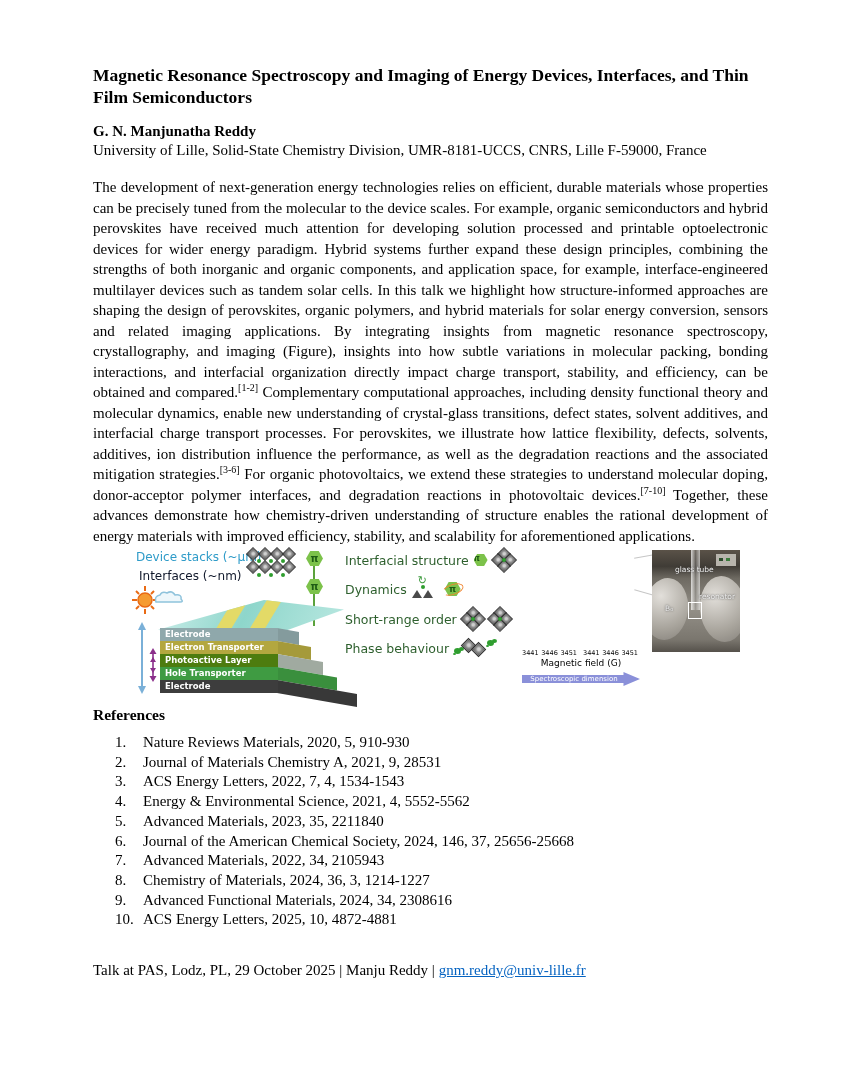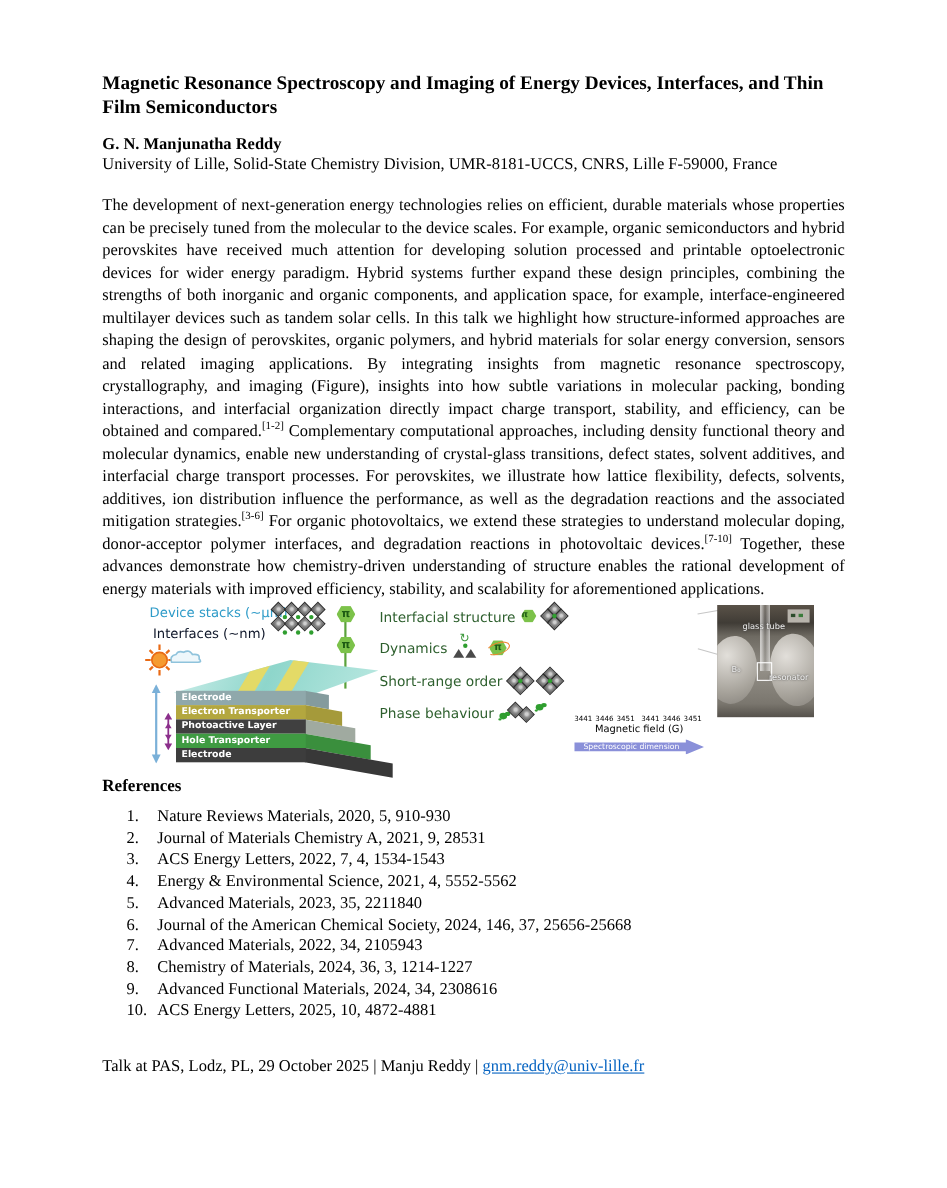--- a/index.html
+++ b/index.html
@@ -178,21 +178,21 @@
           <path d="M6 12 Q4 6 10 5 Q12 1 17 3 Q22 0 25 5 Q32 4 31 9 Q34 12 30 12 Z" fill="#eef7fb" stroke="#8fc3dc" stroke-width="1.5"></path>
         </svg>
 
         <div class="slab">
           <div class="stripe" style="left:62px;top:-6px;"></div>
           <div class="stripe" style="left:98px;top:-10px;"></div>
         </div>
 
         <div class="plate" style="top: 80px; background-color: rgb(143, 168, 171);">Electrode</div>
         <div class="plate" style="top: 93px; background-color: rgb(179, 167, 63);">Electron Transporter</div>
-        <div class="plate" style="top: 106px; background-color: #404040;">Photoactive Layer</div>
+        <div class="plate" style="top: 106px; background-color: #4d7c0f;">Photoactive Layer</div>
         <div class="plate" style="top: 119px; background-color: rgb(63, 155, 66);">Hole Transporter</div>
         <div class="plate" style="top: 132px; background-color: rgb(61, 61, 61);">Electrode</div>
 
         <div class="tail" style="top: 80px; width: 22px; background-color: rgb(143, 168, 171);"></div>
         <div class="tail" style="top: 93px; width: 34px; background-color: rgb(179, 167, 63);"></div>
         <div class="tail" style="top: 106px; width: 46px; background-color: rgb(174, 185, 174);"></div>
         <div class="tail" style="top: 119px; width: 60px; background-color: rgb(63, 155, 66);"></div>
         <div class="tail" style="top: 132px; width: 80px; background-color: rgb(61, 61, 61);"></div>
 
         <svg class="varrow" style="left:6px;top:74px;" width="12" height="72">
@@ -287,21 +287,21 @@
       <div class="fig-photo">
         <div class="panelbox">
             <i style="left:3px;"></i>
             <i style="left:10px;background:#3b7c3b;"></i>
           </div>
         <div class="tube"></div>
         <div class="magnet" style="left:-8px;top:28px;width:44px;height:62px;transform:rotate(7deg);"></div>
         <div class="magnet" style="right:-6px;top:26px;width:46px;height:66px;transform:rotate(-6deg);"></div>
         <div class="sample-box"></div>
         <div class="photo-label" style="left:23px;top:5px;margin-top:10px;">glass tube</div>
-        <div class="photo-label" style="right:5px;top:61px;text-align:right;">resonator</div>
+        <div class="photo-label" style="right:5px;top:42px;text-align:right;">resonator</div>
         <div class="photo-label" style="left:13px;top:54px;">B₀</div>
       </div>
     </div>
 
     <div class="refs-heading">References</div>
     <ol class="refs">
         <li>Nature Reviews Materials, 2020, 5, 910-930</li>
         <li>Journal of Materials Chemistry A, 2021, 9, 28531</li>
         <li>ACS Energy Letters, 2022, 7, 4, 1534-1543</li>
         <li>Energy &amp; Environmental Science, 2021, 4, 5552-5562</li>

